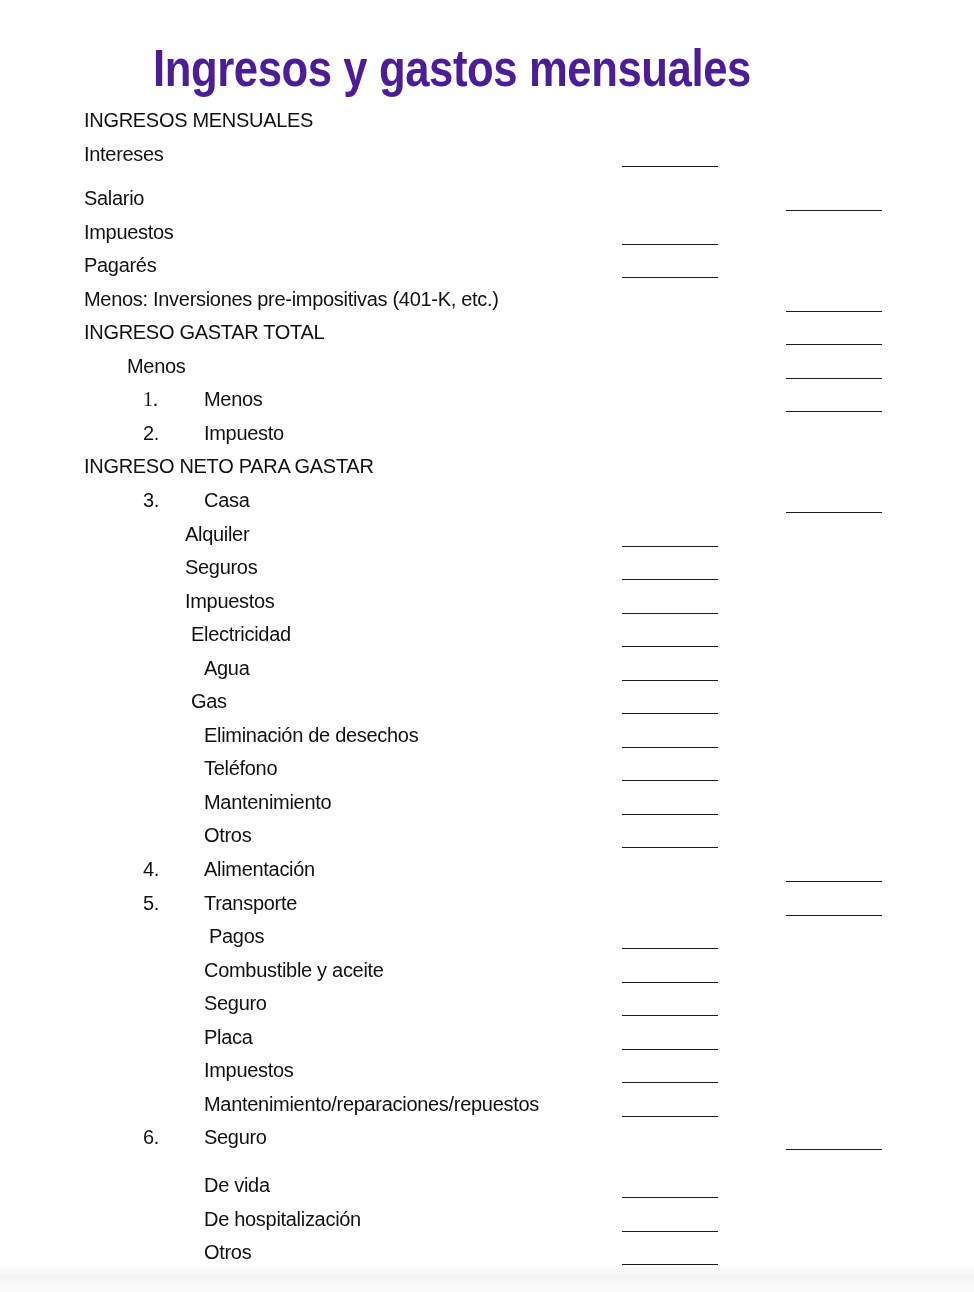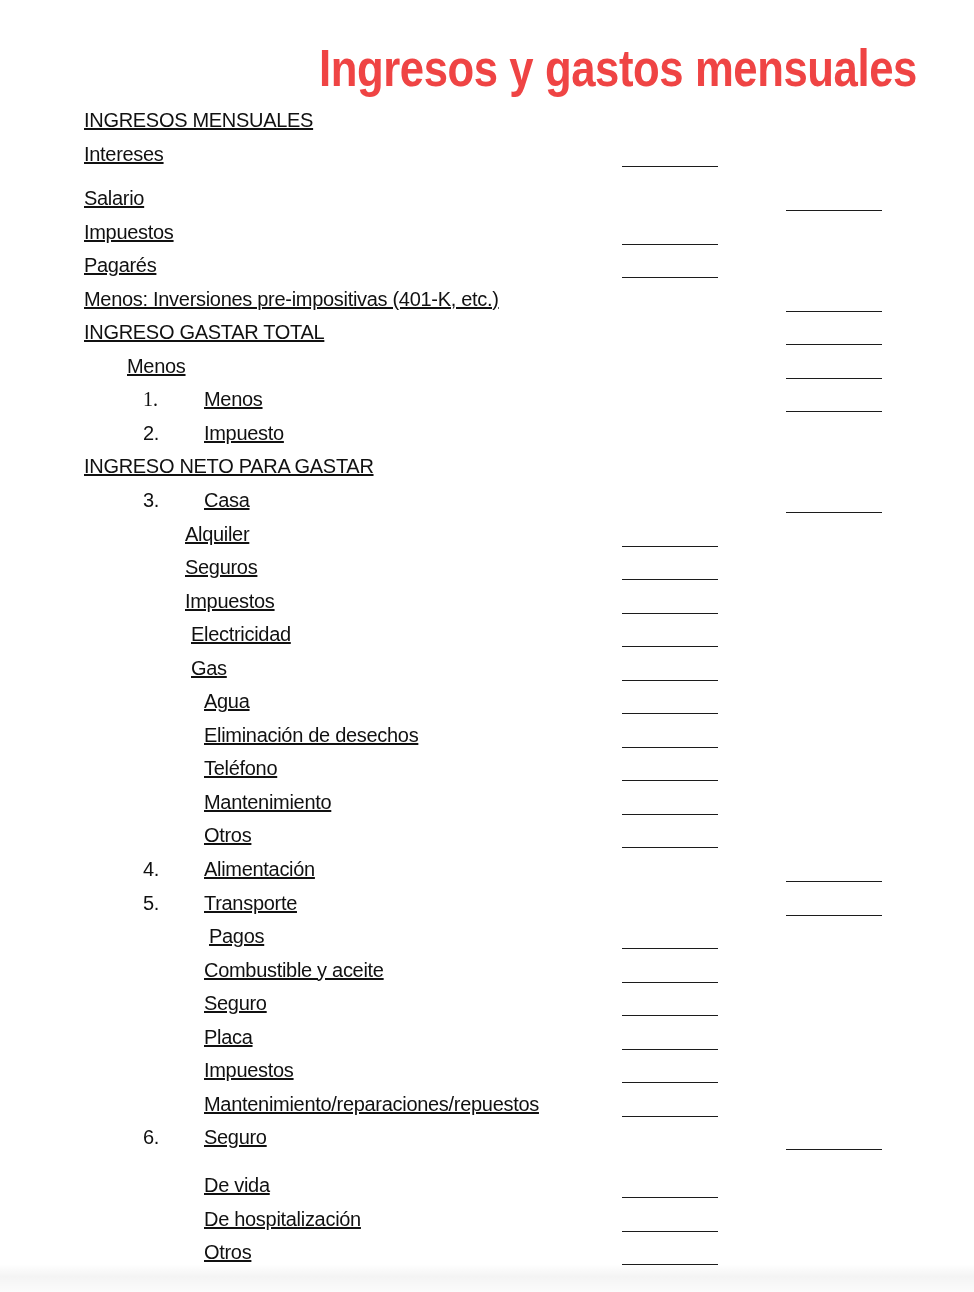--- a/index.html
+++ b/index.html
@@ -17,39 +17,38 @@
     overflow:hidden;
   }
   .page{
     position:absolute;inset:0;
     background:var(--paper);
   }
   .doc-title{
     position:absolute;
     top:41px;left:0;width:100%;
     padding-left:96px;
-    text-align:right;
+    text-align:left;
     font-size:52px;
     font-weight:bold;
     line-height:54px;
-    color:#ef4444;
+    color:#4c1d95;
     white-space:nowrap;
   }
   .doc-title .squeeze{
     display:inline-block;
     transform:scaleX(0.84);
     transform-origin:center;
     letter-spacing:-0.5px;
   }
   .rows{
     position:absolute;
     top:104px;
     left:84px;
     width:806px;
-    text-decoration:underline;
   }
   .row{
     position:relative;
     height:33.55px;
     line-height:33.55px;
     font-size:20px;
     letter-spacing:-0.3px;
     white-space:nowrap;
   }
   .row .num{
@@ -101,22 +100,22 @@
       <div class="row indent-none"><span class="label">INGRESO GASTAR TOTAL</span><span class="blank right"></span></div>
       <div class="row indent-menos"><span class="label">Menos</span><span class="blank right"></span></div>
       <div class="row indent-numbered"><span class="num serif">1.</span><span class="label">Menos</span><span class="blank right"></span></div>
       <div class="row indent-numbered"><span class="num">2.</span><span class="label">Impuesto</span></div>
       <div class="row indent-none"><span class="label">INGRESO NETO PARA GASTAR</span></div>
       <div class="row indent-numbered"><span class="num">3.</span><span class="label">Casa</span><span class="blank right"></span></div>
       <div class="row indent-subA"><span class="label">Alquiler</span><span class="blank mid"></span></div>
       <div class="row indent-subA"><span class="label">Seguros</span><span class="blank mid"></span></div>
       <div class="row indent-subA"><span class="label">Impuestos</span><span class="blank mid"></span></div>
       <div class="row indent-subB"><span class="label">Electricidad</span><span class="blank mid"></span></div>
+      <div class="row indent-subC"><span class="label">Agua</span><span class="blank mid"></span></div>
       <div class="row indent-subB"><span class="label">Gas</span><span class="blank mid"></span></div>
-      <div class="row indent-subC"><span class="label">Agua</span><span class="blank mid"></span></div>
       <div class="row indent-subC"><span class="label">Eliminación de desechos</span><span class="blank mid"></span></div>
       <div class="row indent-subC"><span class="label">Teléfono</span><span class="blank mid"></span></div>
       <div class="row indent-subC"><span class="label">Mantenimiento</span><span class="blank mid"></span></div>
       <div class="row indent-subC"><span class="label">Otros</span><span class="blank mid"></span></div>
       <div class="row indent-numbered"><span class="num">4.</span><span class="label">Alimentación</span><span class="blank right"></span></div>
       <div class="row indent-numbered"><span class="num">5.</span><span class="label">Transporte</span><span class="blank right"></span></div>
       <div class="row indent-pagos"><span class="label">Pagos</span><span class="blank mid"></span></div>
       <div class="row indent-subC"><span class="label">Combustible y aceite</span><span class="blank mid"></span></div>
       <div class="row indent-subC"><span class="label">Seguro</span><span class="blank mid"></span></div>
       <div class="row indent-subC"><span class="label">Placa</span><span class="blank mid"></span></div>

